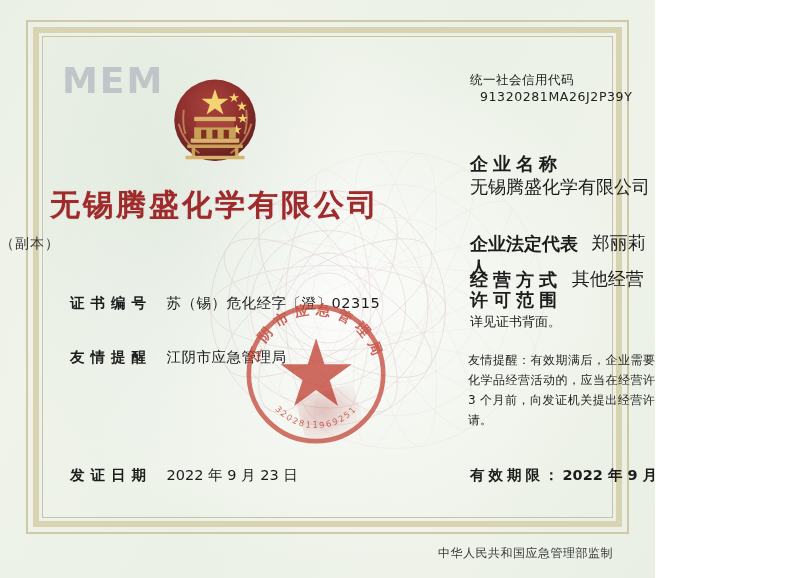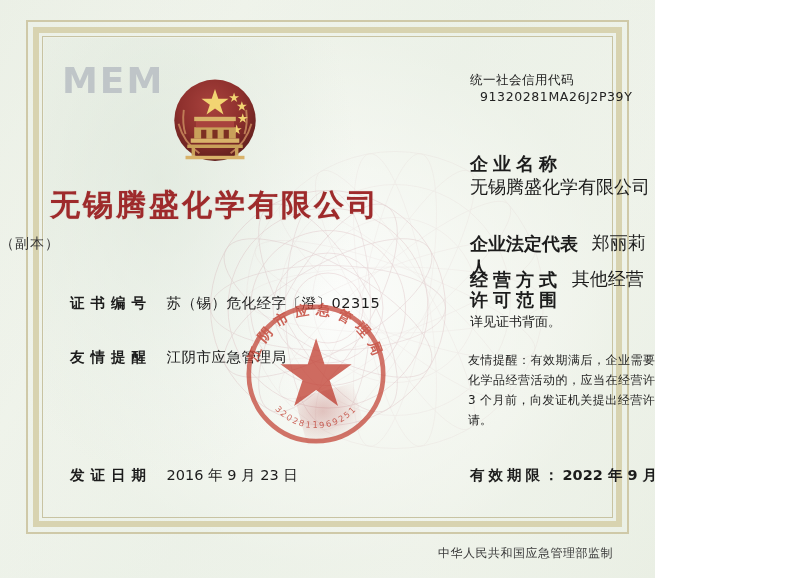--- a/index.html
+++ b/index.html
@@ -352,21 +352,21 @@
     <span class="lbl">证书编号</span>
     <span class="val">苏（锡）危化经字〔澄〕02315</span>
   </div>
   <div class="lfield" style="left:70px; top:348px;">
     <span class="lbl">友情提醒</span>
     <span class="val">江阴市应急管理局</span>
   </div>
 
   <div class="issue-date">
     <span class="lbl">发证日期</span>
-    <span class="val">2016 年 9 月 23 日</span>
+    <span class="val">2022 年 9 月 23 日</span>
   </div>
 
   <svg class="seal" viewBox="0 0 180 180">
     <defs>
       <path id="sealArc" d="M 26,90 A 64,64 0 0 1 154,90"></path>
       <path id="sealArcBottom" d="M 32,90 A 58,58 0 0 0 148,90"></path>
     </defs>
     <circle cx="90" cy="90" r="72" fill="none" stroke="#c0392b" stroke-width="5" opacity="0.85"></circle>
     <polygon points="90,55 100.6,87.6 134.9,87.6 107.1,107.8 117.7,140.4 90,120.2 62.3,140.4 72.9,107.8 45.1,87.6 79.4,87.6" fill="#c0392b" opacity="0.9" transform="translate(0,-12) scale(0.85) translate(16,20)"></polygon>
     <text font-size="15" font-weight="bold" fill="#c0392b" letter-spacing="7" opacity="0.95">

